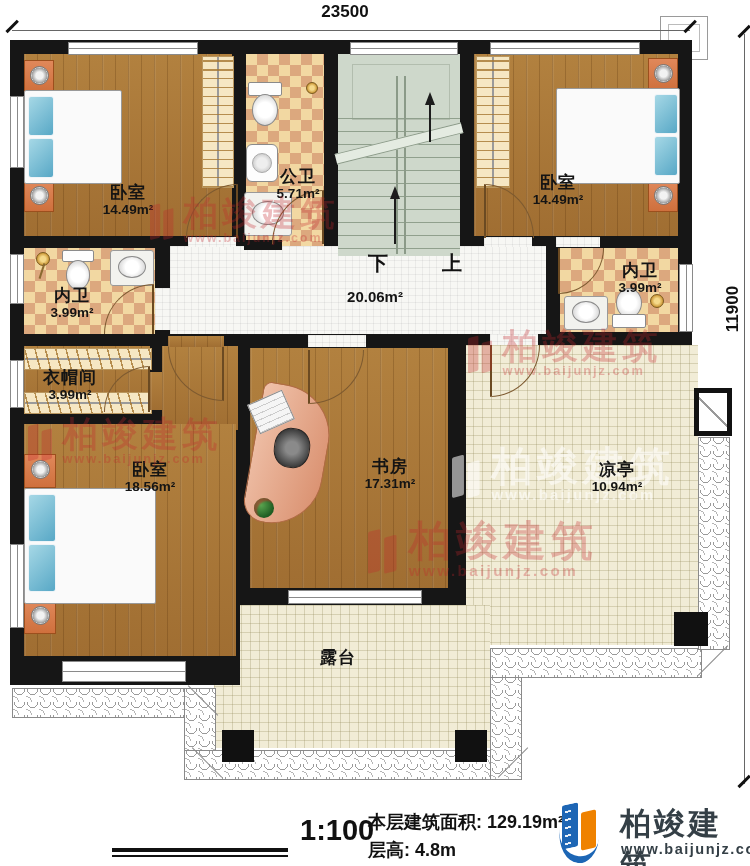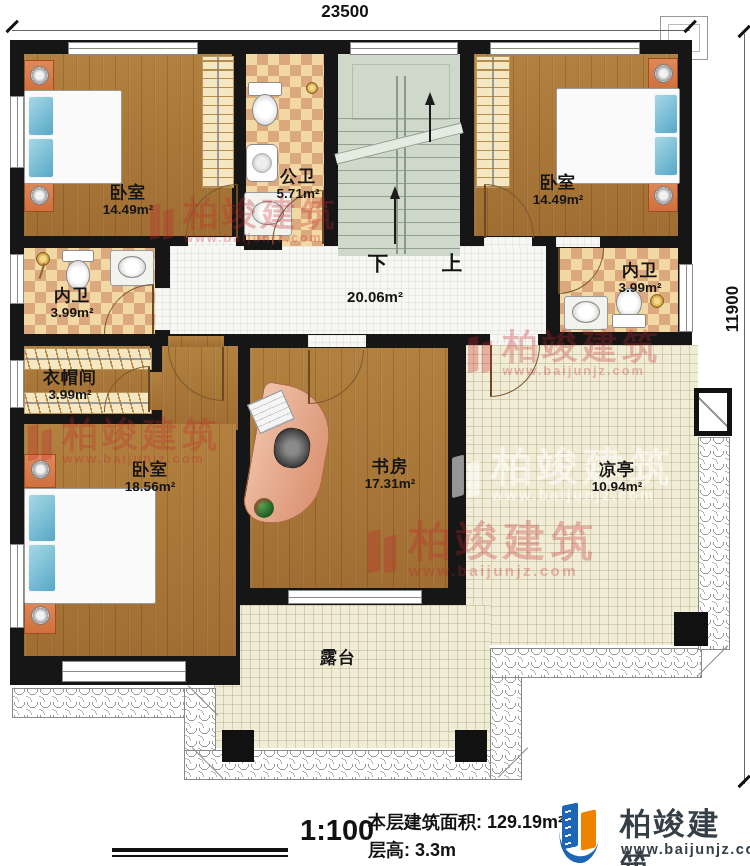--- a/index.html
+++ b/index.html
@@ -346,21 +346,21 @@
 
   <div class="abs tb" style="left:112px;top:848px;width:176px;height:4px;background:#111;"></div>
   <div class="abs tb" style="left:112px;top:855px;width:176px;height:2px;background:#111;"></div>
   <div class="abs tb" style="left:300px;top:814px;font-size:29px;font-weight:bold;">1:100</div>
   <div class="abs tb" style="left:368px;top:810px;font-size:18px;font-weight:bold;">
     <span>本层建筑面积:</span>
     <span>129.19m²</span>
   </div>
   <div class="abs tb" style="left:368px;top:838px;font-size:18px;font-weight:bold;">
     <span>层高:</span>
-    <span>3.3m</span>
+    <span>4.8m</span>
   </div>
 
   <div class="abs tb" style="left:558px;top:802px;width:58px;height:58px;">
     <div class="abs" style="left:4px;top:2px;width:16px;height:44px;background:#1d66b5;transform:skewY(-12deg);border-radius:2px;background-image:repeating-linear-gradient(180deg,rgba(255,255,255,.9) 0 2px,transparent 2px 8px);background-size:6px 100%;background-repeat:no-repeat;background-position:3px 6px;"></div>
     <div class="abs" style="left:23px;top:9px;width:15px;height:38px;background:#ef8200;transform:skewY(-12deg);border-radius:2px;"></div>
     <div class="abs" style="left:0;top:26px;width:40px;height:28px;border-bottom:7px solid #1d66b5;border-radius:0 0 50% 60% / 0 0 80% 100%;transform:rotate(6deg);"></div>
   </div>
   <div class="abs tb" style="left:620px;top:803px;font-size:31px;font-weight:bold;letter-spacing:3px;color:#343f46;">柏竣建筑</div>
   <div class="abs tb" style="left:621px;top:841px;font-size:14.5px;font-weight:bold;letter-spacing:1.5px;color:#343f46;">www.baijunjz.com</div>
 

